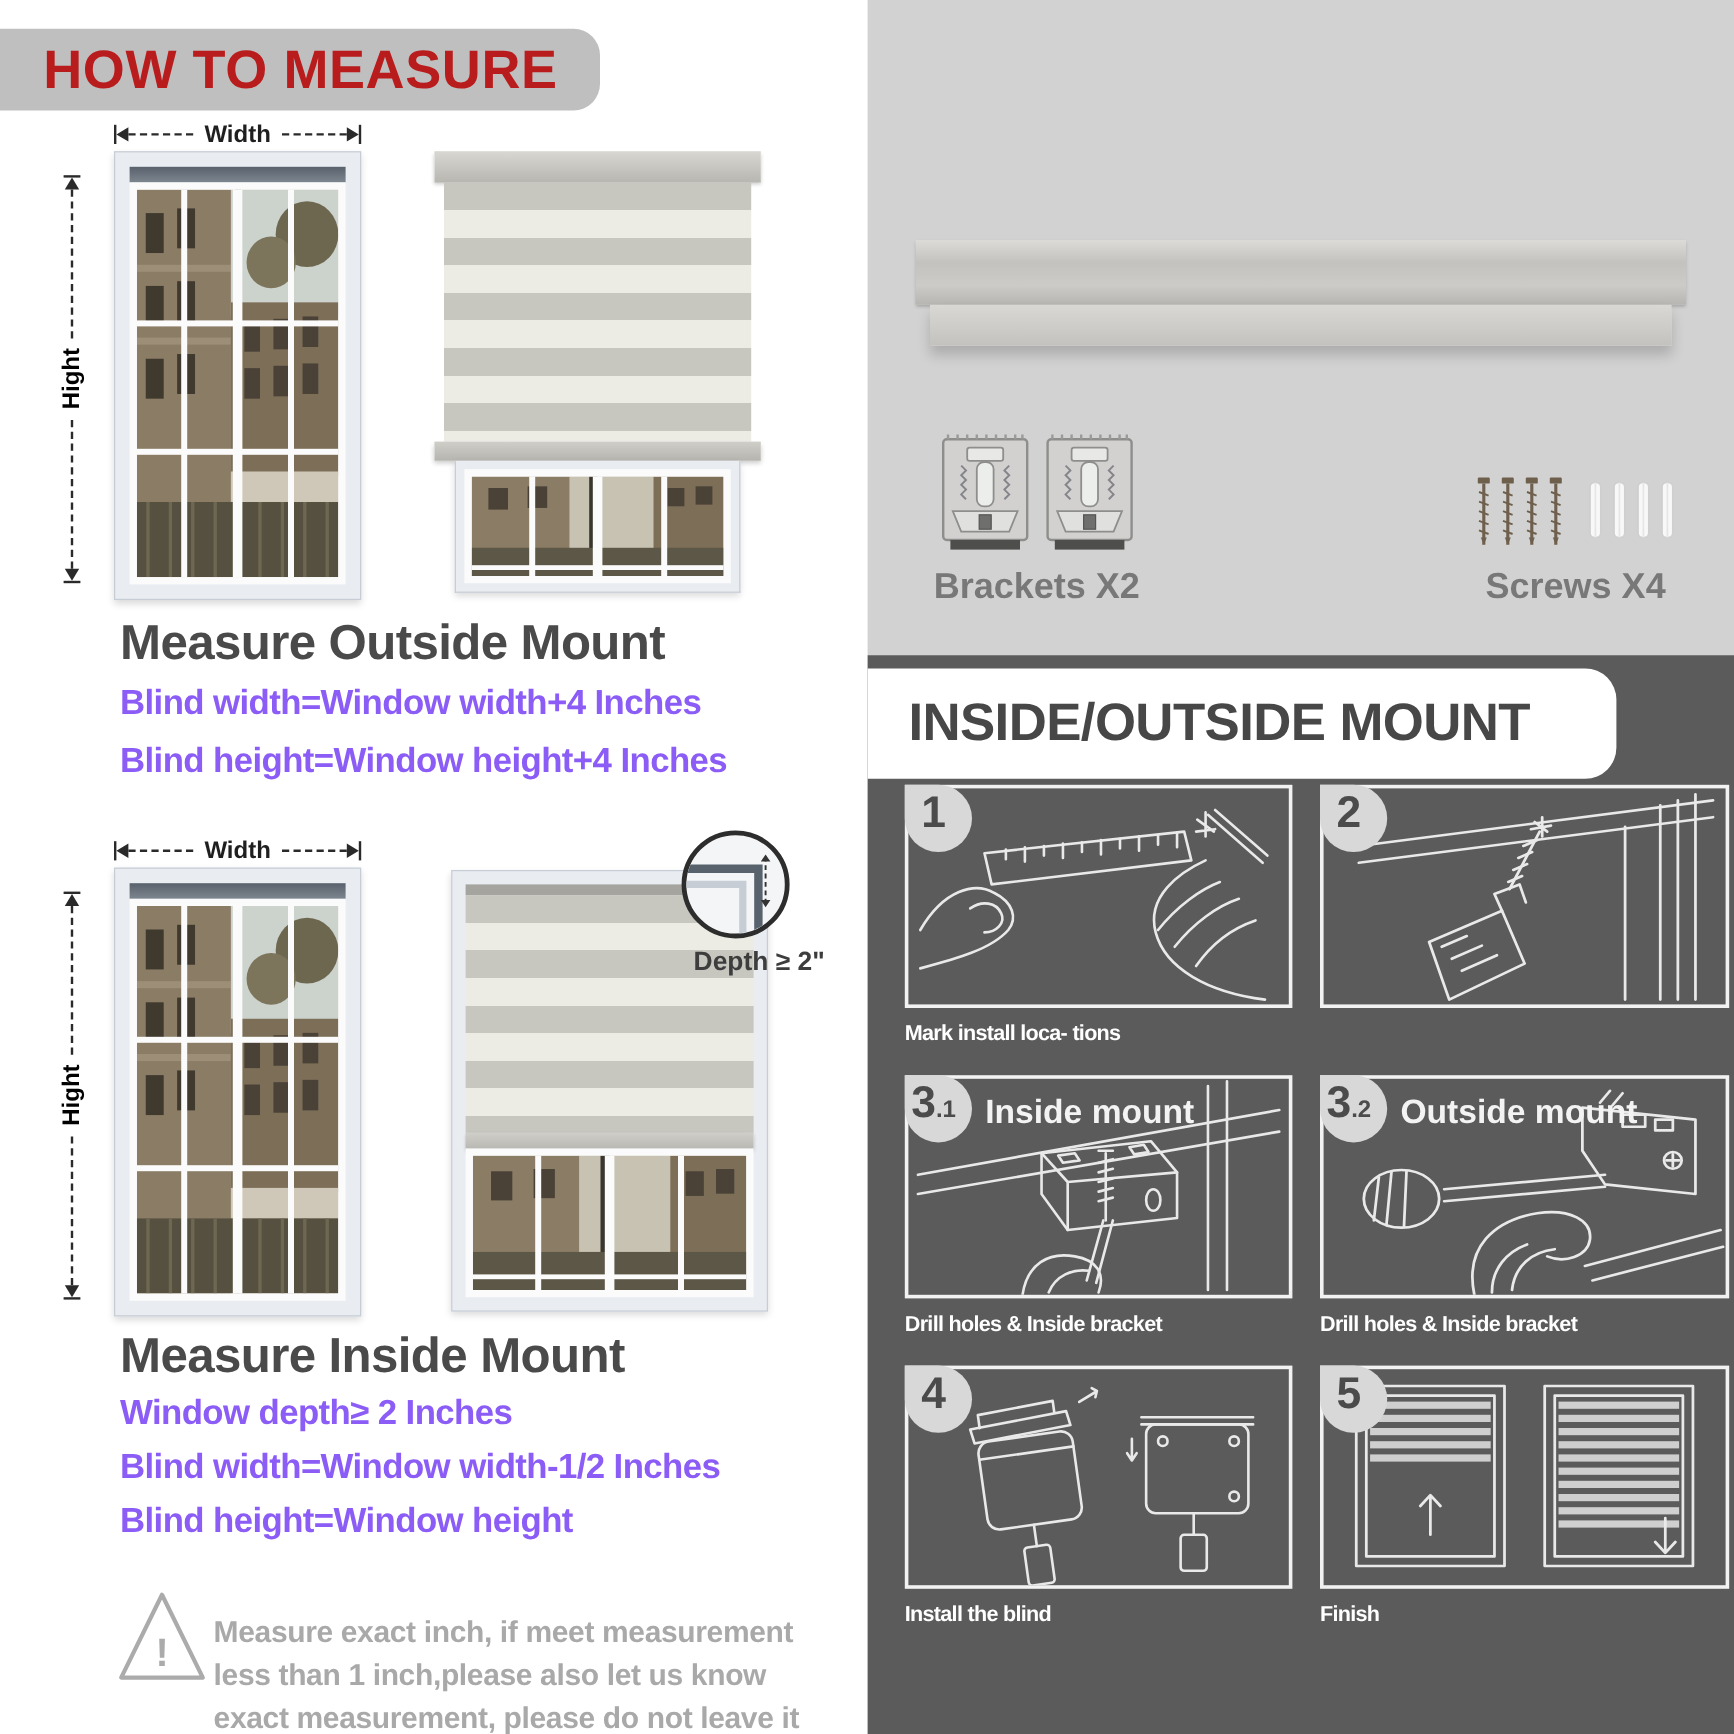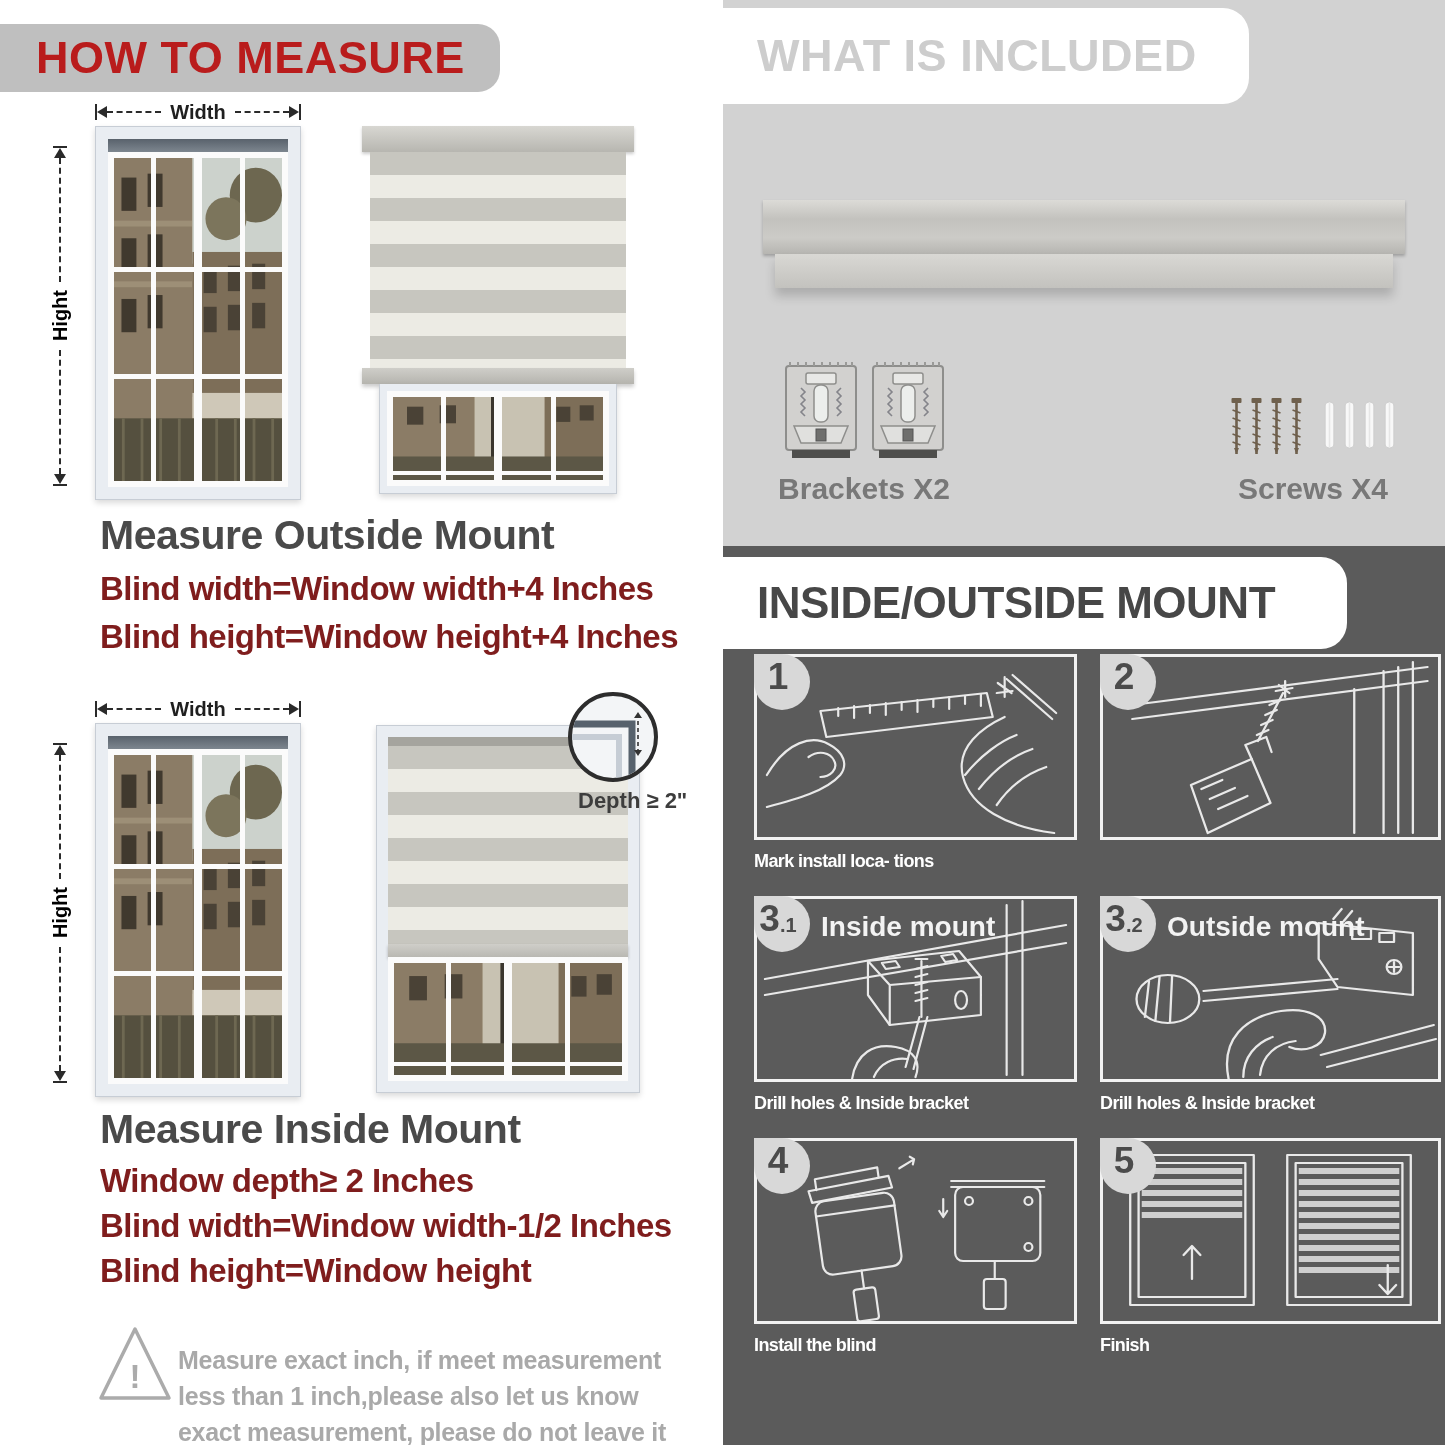--- a/index.html
+++ b/index.html
@@ -5,21 +5,21 @@
   html,body{margin:0;padding:0;}
   body{width:1445px;height:1445px;position:relative;background:#ffffff;
        font-family:"Liberation Sans",sans-serif;overflow:hidden;}
   .abs{position:absolute;}
 
   
   #htm-banner{left:0;top:24px;width:464px;height:68px;background:#bfbfbf;
     border-radius:0 22px 22px 0;color:#b91c1c;font-weight:700;font-size:45px;
     line-height:68px;padding-left:36px;letter-spacing:.5px;}
   .heading{font-weight:700;font-size:41px;color:#4a4a4a;white-space:nowrap;letter-spacing:-.5px;}
-  .formula{font-weight:700;font-size:33px;color:#7f1d1d;white-space:nowrap;letter-spacing:-.5px;text-align:right;}
+  .formula{font-weight:700;font-size:29px;color:#8b5cf6;white-space:nowrap;letter-spacing:-.5px;text-align:right;}
 
   
   .dim-h{display:flex;align-items:center;height:16px;color:#1f1f1f;}
   .dim-h .tick{width:2px;height:16px;background:#2a2a2a;}
   .dim-h .ah{width:0;height:0;border:6px solid transparent;}
   .dim-h .ah.l{border-right:10px solid #2a2a2a;border-left:0;}
   .dim-h .ah.r{border-left:10px solid #2a2a2a;border-right:0;}
   .dim-h .dash{flex:1;height:0;border-top:2px dashed #2a2a2a;}
   .dim-h .lbl{padding:0 9px;font-size:20px;font-weight:700;}
   .dim-v{display:flex;flex-direction:column;align-items:center;width:16px;}
@@ -309,21 +309,20 @@
 
 <div class="abs" id="warn-tri">
   <svg viewBox="0 0 78 84" width="78" height="84">
     <path d="M39,7 L73,76 H5 Z" fill="none" stroke="#ababab" stroke-width="3.5" stroke-linejoin="round"></path>
   </svg>
   <div class="ex">!</div>
 </div>
 <div class="abs" id="warn-text">Measure exact inch, if meet measurement less than 1 inch,please also let us know exact measurement, please do not leave it</div>
 
 <div class="abs" id="included">
-  <div class="abs" id="inc-banner">WHAT IS INCLUDED</div>
   <div class="abs" id="rail-a"></div>
   <div class="abs" id="rail-b"></div>
 
   <div class="abs pack" style="left:34px;width:214px;">
     <div class="art">
       <svg width="78" height="104" viewBox="0 0 78 104">
         <rect x="4" y="8" width="70" height="84" rx="3" fill="#d2d1cf" stroke="#8e8e8c" stroke-width="2"></rect>
         <path d="M8,8 v-4 M16,8 v-4 M24,8 v-4 M32,8 v-4 M40,8 v-4 M48,8 v-4 M56,8 v-4 M64,8 v-4 M70,8 v-4" stroke="#9a9a98" stroke-width="2" fill="none"></path>
         <rect x="24" y="15" width="30" height="11" rx="2" fill="#e8e8e6" stroke="#8e8e8c" stroke-width="1.5"></rect>
         <path d="M19,30 l4,4 -4,4 4,4 -4,4 4,4 -4,4 4,4" stroke="#84848a" fill="none" stroke-width="1.6"></path>

